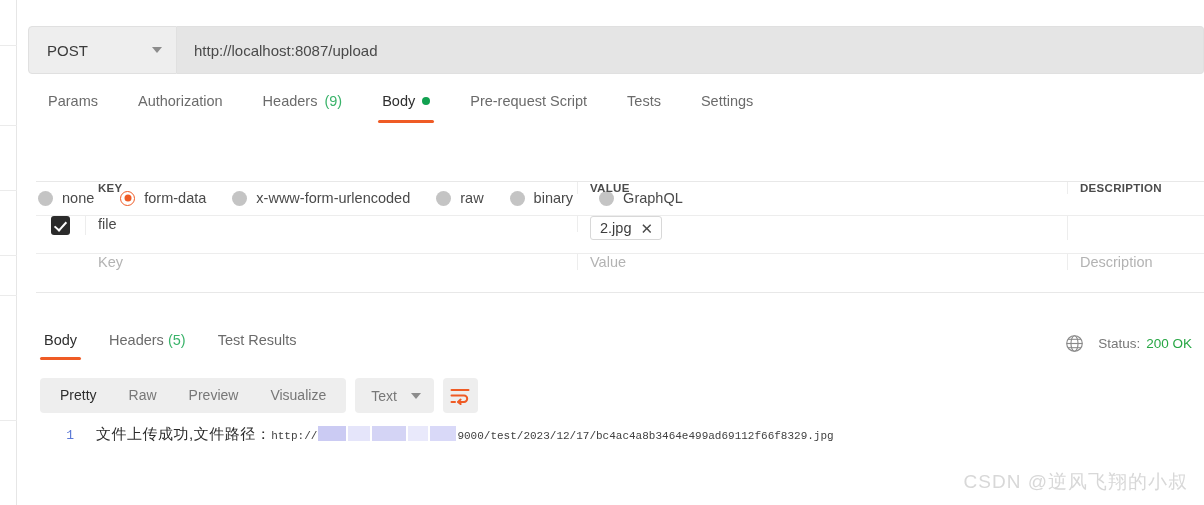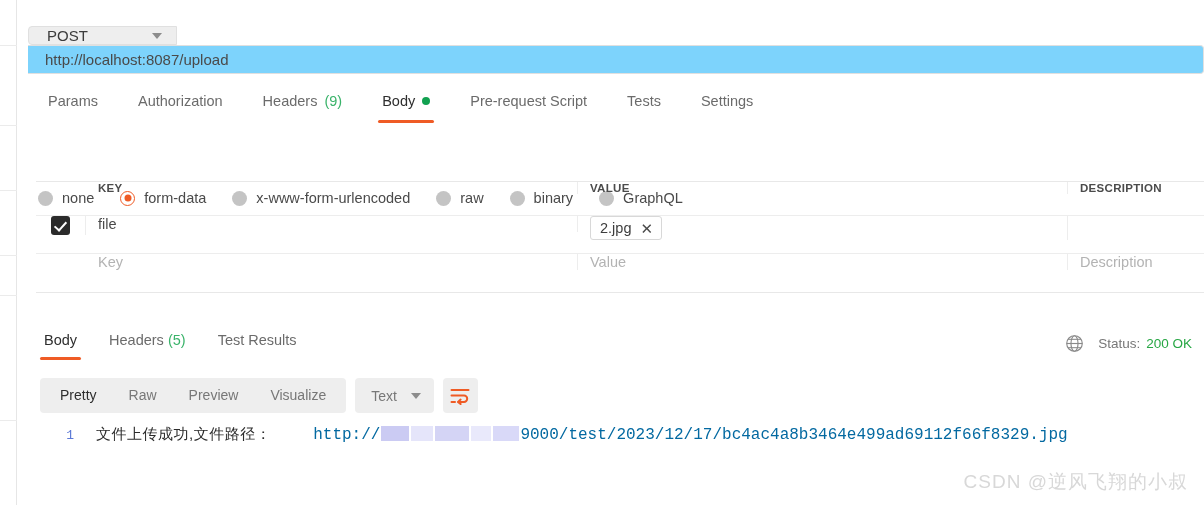--- a/index.html
+++ b/index.html
@@ -37,21 +37,20 @@
   }
 
   
   .urlbar {
     position: absolute;
     left: 10px; top: 26px;
     height: 48px;
     width: 1176px;
     display: flex;
     align-items: stretch;
-    flex-direction: column;
   }
   .method-select {
     width: 149px;
     background: #eeeeee;
     border: 1px solid #e0e0e0;
     border-radius: 4px 0 0 4px;
     display: flex;
     align-items: center;
     justify-content: space-between;
     padding: 0 14px 0 18px;
@@ -60,21 +59,21 @@
     cursor: pointer;
   }
   .method-select .caret {
     width: 0; height: 0;
     border-left: 5px solid transparent;
     border-right: 5px solid transparent;
     border-top: 6px solid #8c8c8c;
   }
   .url-input {
     flex: 1;
-    background: #7dd3fc;
+    background: #e5e5e5;
     border: 1px solid #e0e0e0;
     border-left: none;
     border-radius: 0 4px 4px 0;
     display: flex;
     align-items: center;
     padding-left: 17px;
     font-size: 15px;
     color: #4a4a4a;
     cursor: text;
   }
@@ -345,25 +344,24 @@
     display: flex;
     align-items: baseline;
   }
   .cn-text {
     color: #2b2b2b;
     font-size: 15px;
     letter-spacing: 0.5px;
   }
   .url-mono {
     font-family: "Liberation Mono", monospace;
-    font-size: 16px;
-    color: #0369a1;
+    font-size: 11px;
+    color: #404040;
     display: flex;
     align-items: baseline;
-    margin-left: 42px;
   }
   .redacted {
     display: inline-block;
     height: 15px;
     margin: 0 1px;
     position: relative;
     top: 2px;
     background: #ccccf5;
     opacity: 0.75;
   }

